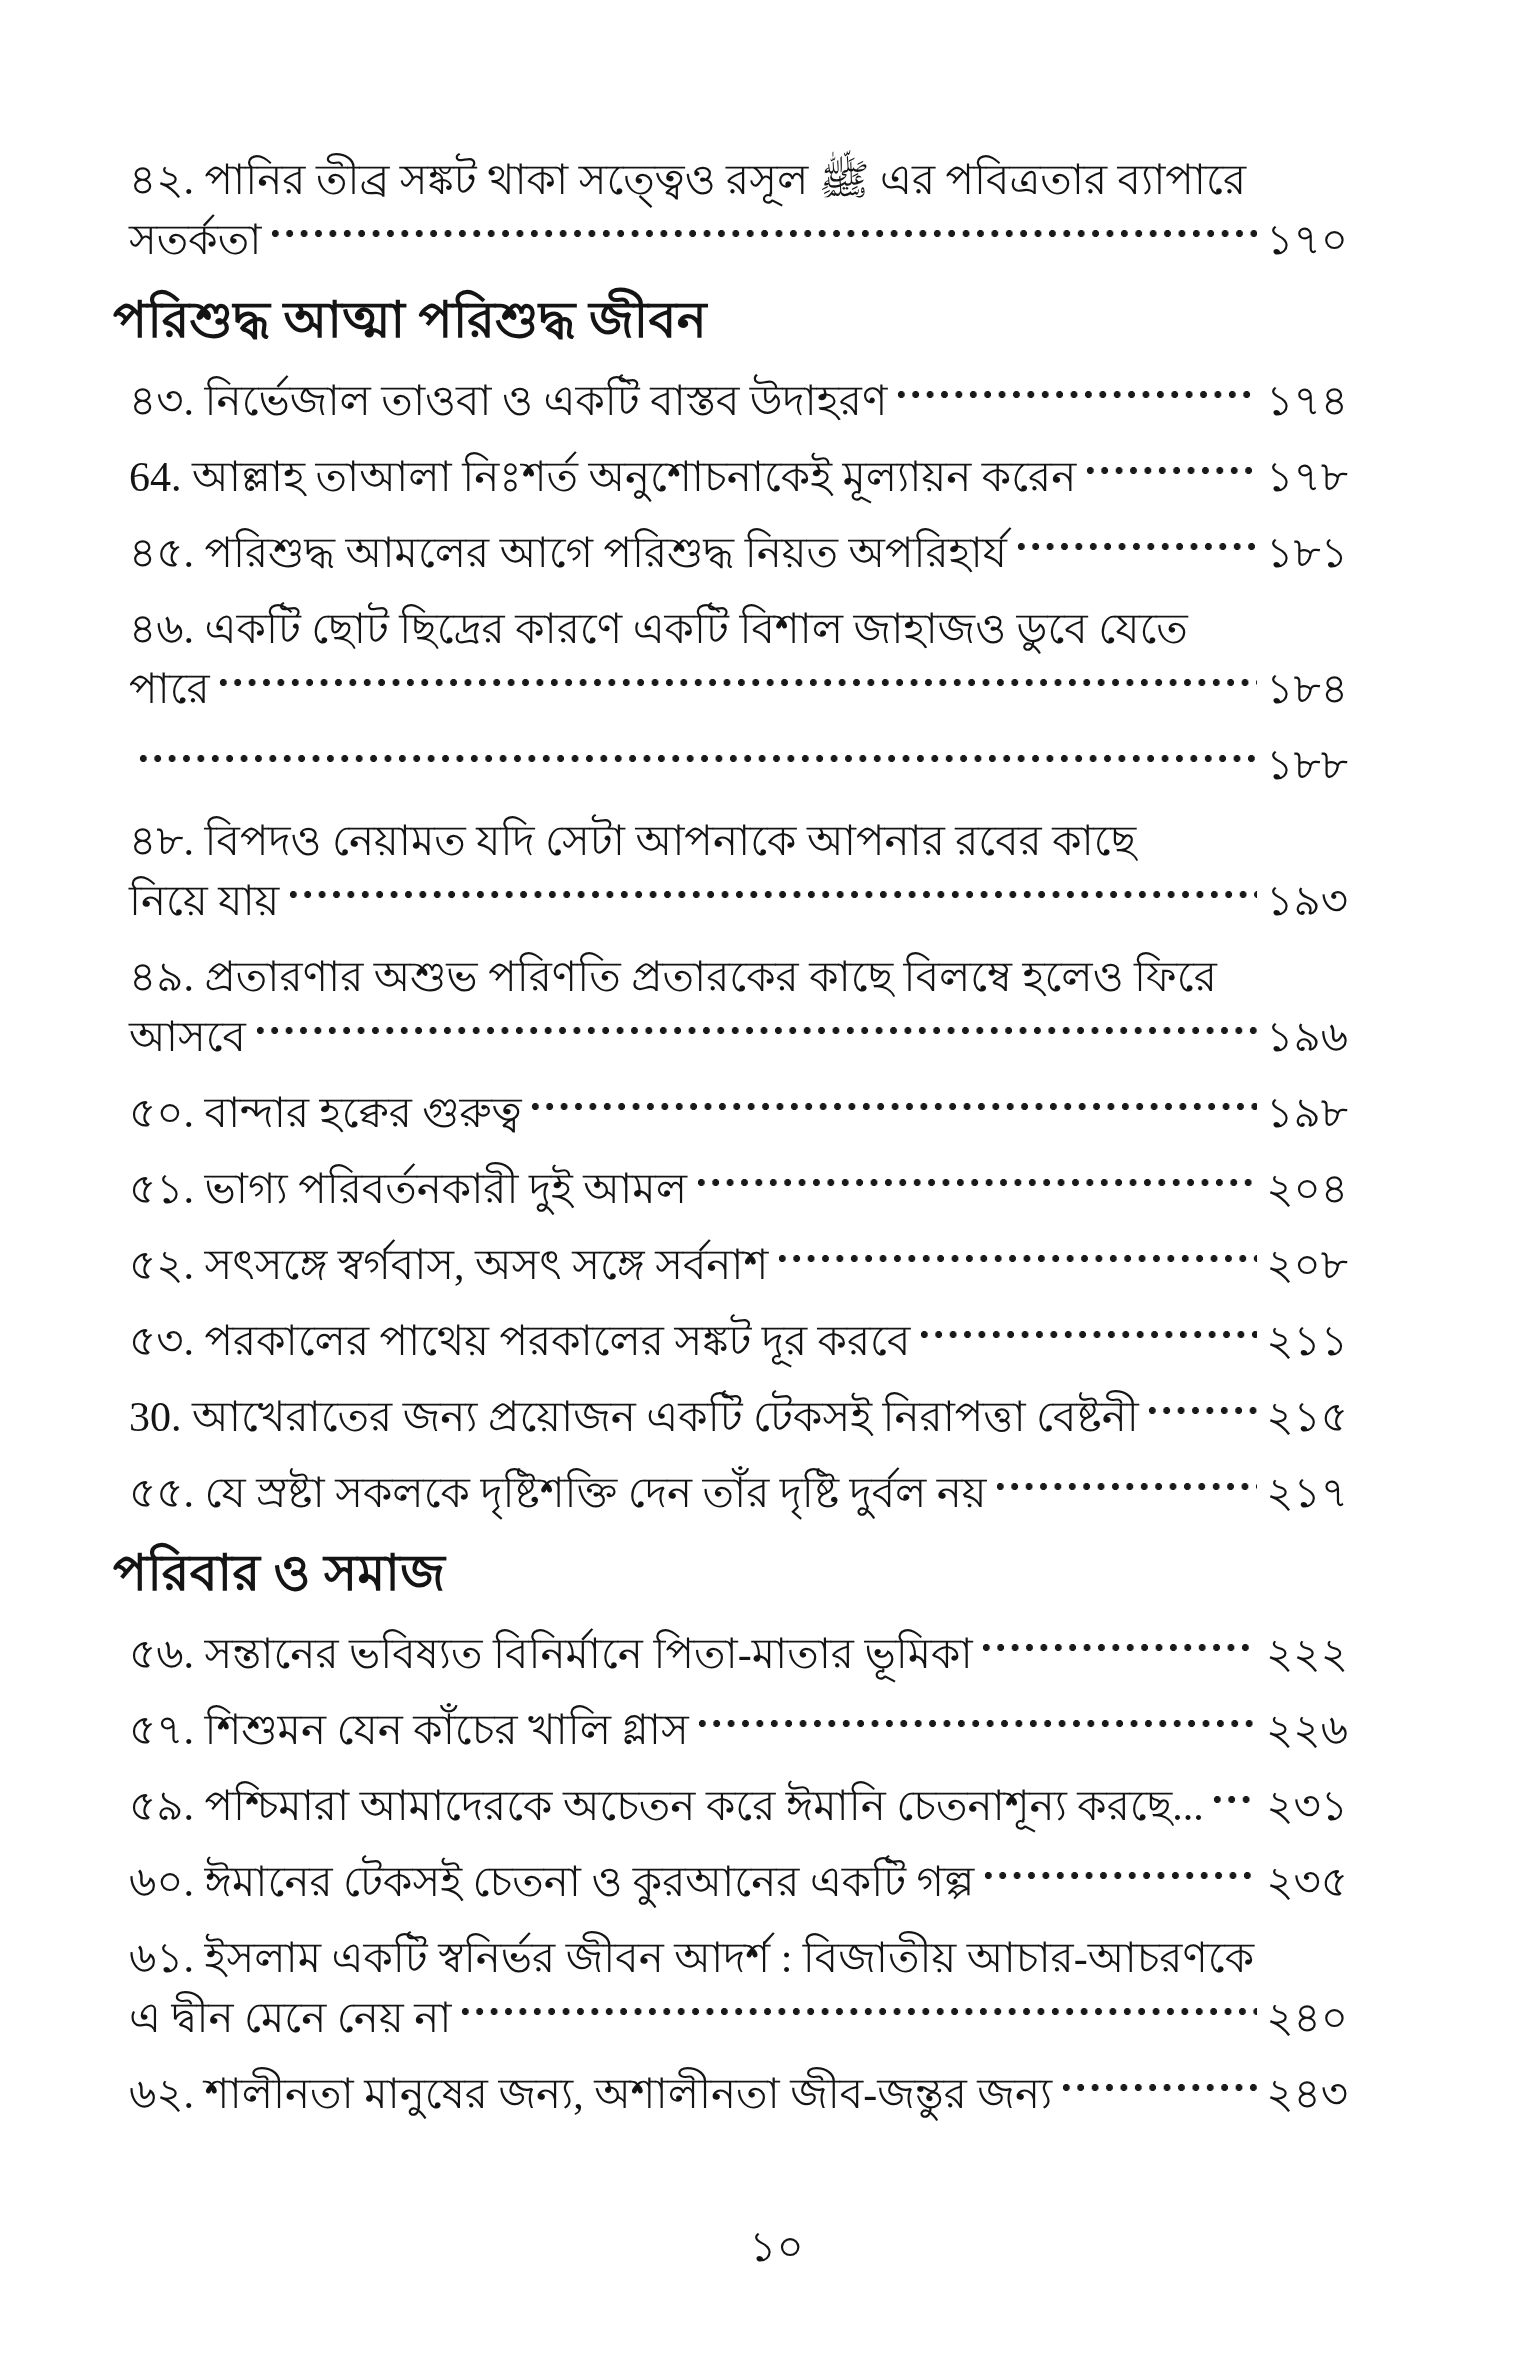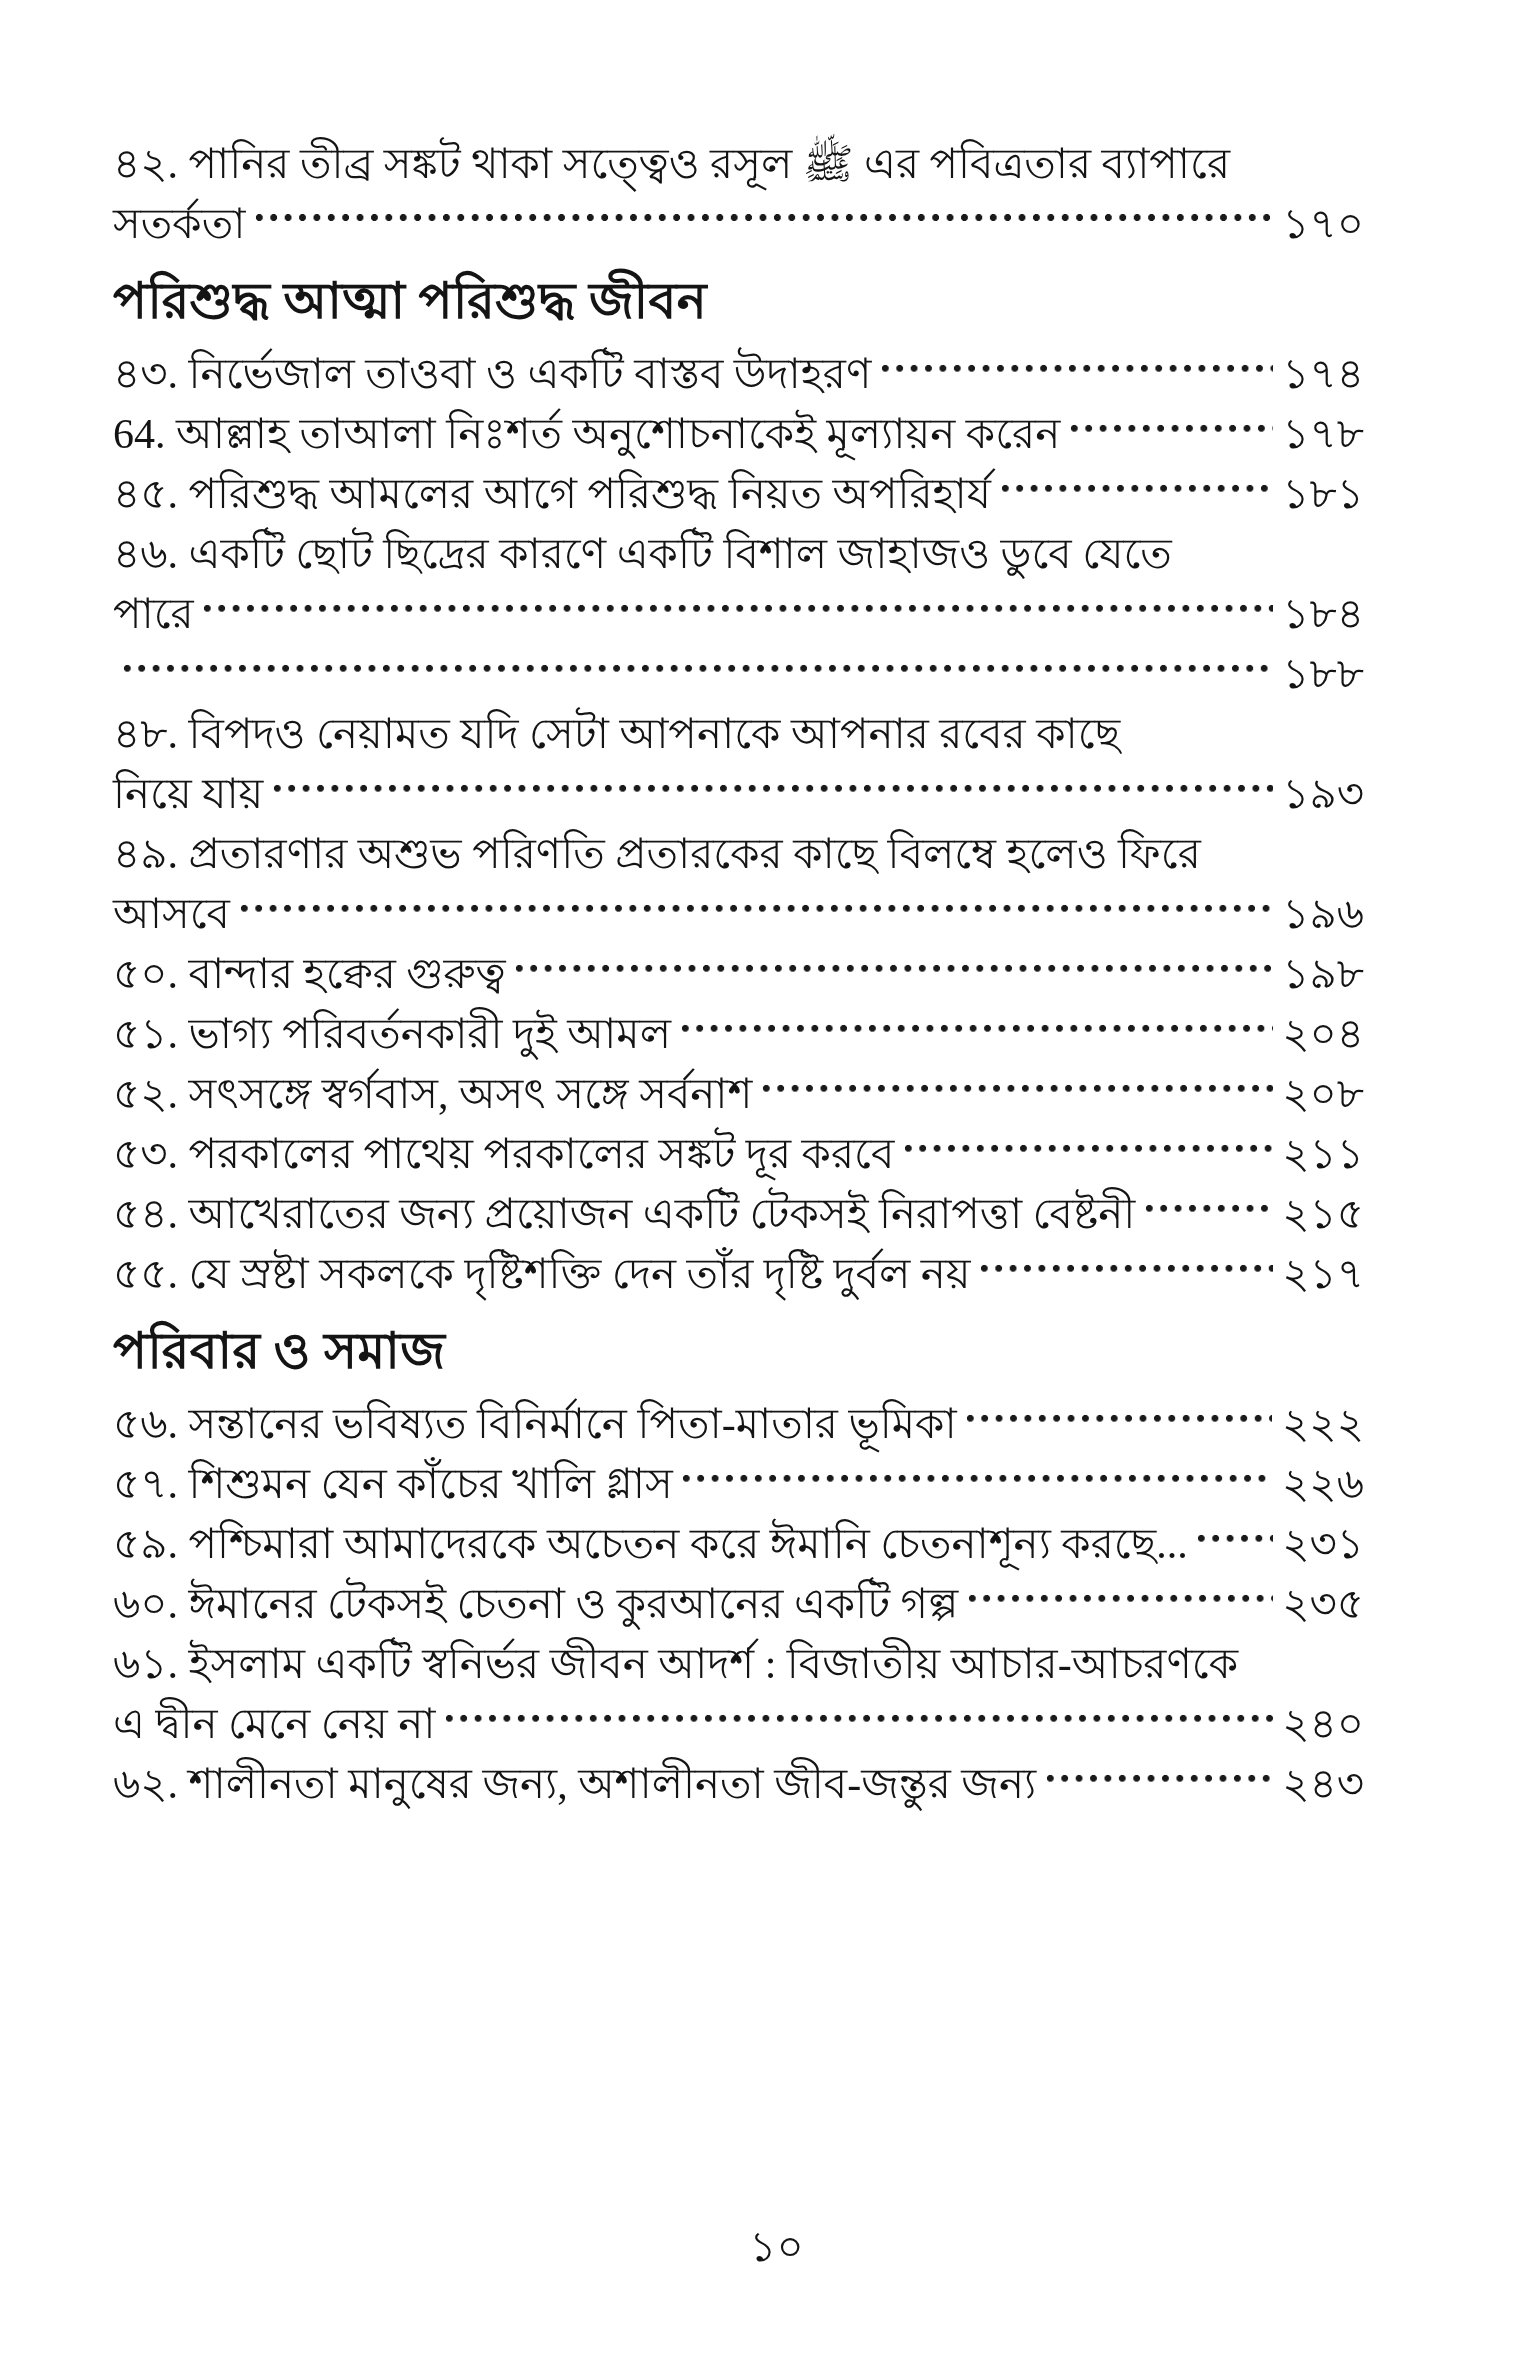--- a/index.html
+++ b/index.html
@@ -20,21 +20,21 @@
     left: 113px; top: 134px;
     width: 1251px;
   }
   .section-heading {
     font-size: 50px;
     font-weight: bold;
     line-height: 69px;
     margin: 13.4px 0 7.7px 0;
     letter-spacing: 0.5px;
   }
-  .toc-item { margin: 0; }
+  .toc-item { margin: 16px; }
   .toc-line1 {
     font-size: 42px;
     line-height: 60px;
     white-space: nowrap;
   }
   .toc-row {
     display: flex;
     align-items: center;
   }
   .toc-title, .toc-cont {
@@ -154,21 +154,21 @@
       </div>
       <div class="toc-item">
         <div class="toc-row">
           <span class="toc-title">৫৩. পরকালের পাথেয় পরকালের সঙ্কট দূর করবে</span>
           <span class="toc-leader"></span>
           <span class="toc-page">২১১</span>
         </div>
       </div>
       <div class="toc-item">
         <div class="toc-row">
-          <span class="toc-title">৫৪. আখেরাতের জন্য প্রয়োজন একটি টেকসই নিরাপত্তা বেষ্টনী</span>
+          <span class="toc-title">30. আখেরাতের জন্য প্রয়োজন একটি টেকসই নিরাপত্তা বেষ্টনী</span>
           <span class="toc-leader"></span>
           <span class="toc-page">২১৫</span>
         </div>
       </div>
       <div class="toc-item">
         <div class="toc-row">
           <span class="toc-title">৫৫. যে স্রষ্টা সকলকে দৃষ্টিশক্তি দেন তাঁর দৃষ্টি দুর্বল নয়</span>
           <span class="toc-leader"></span>
           <span class="toc-page">২১৭</span>
         </div>

